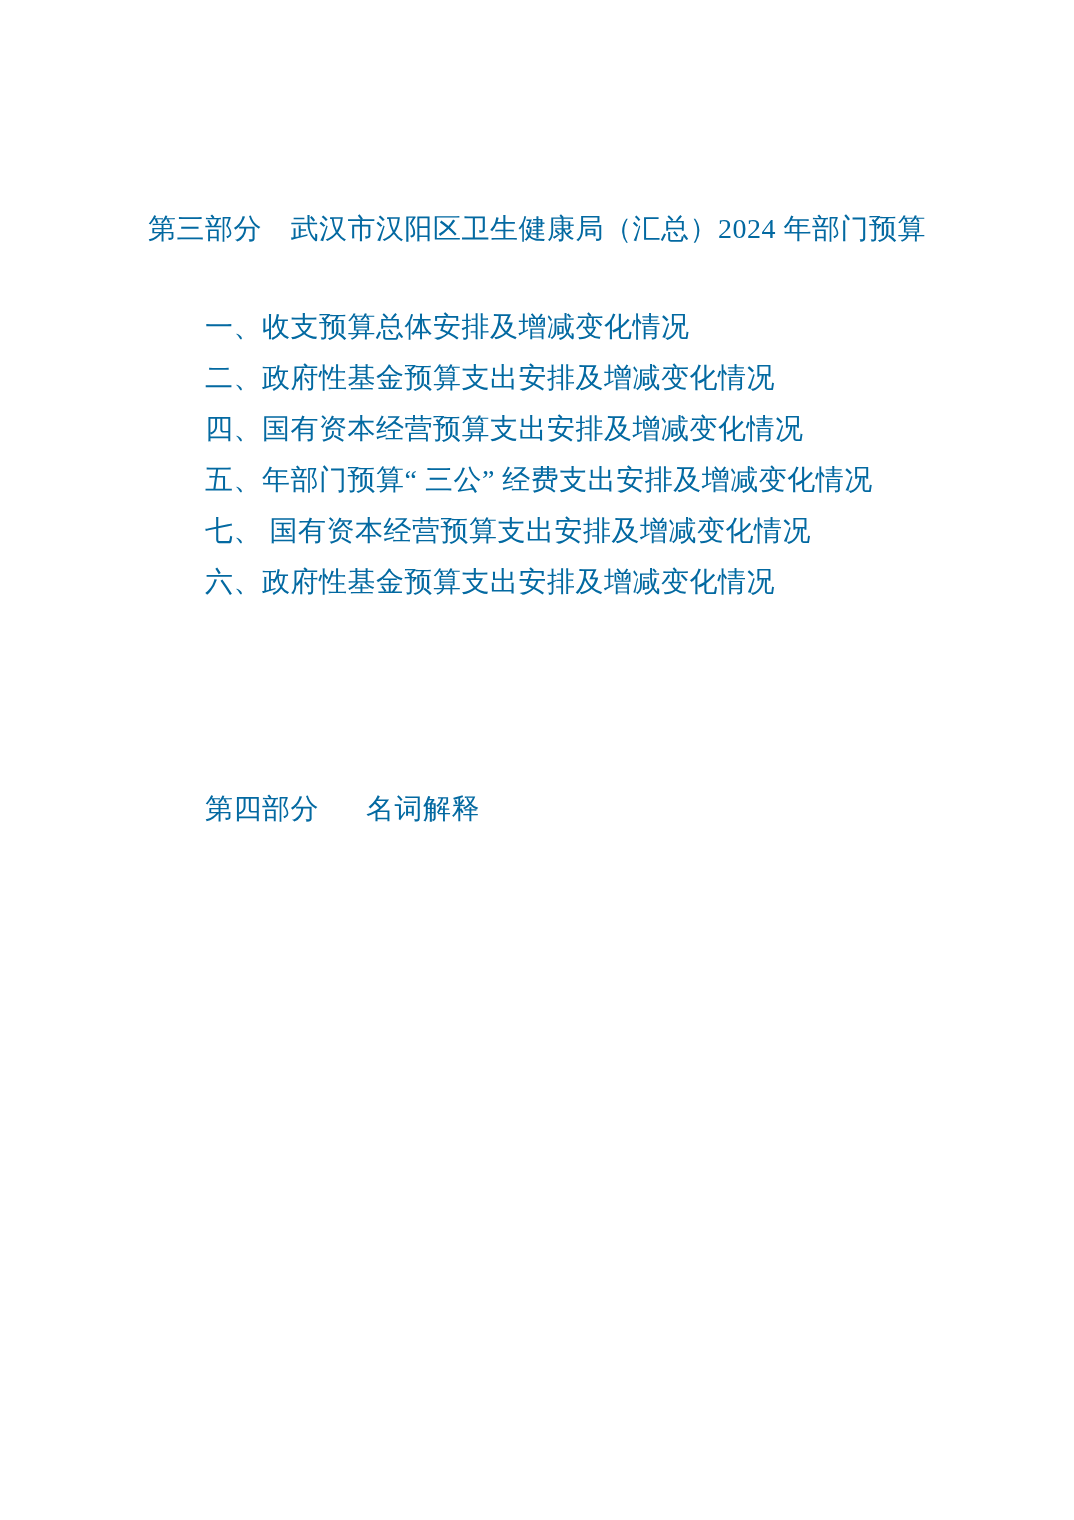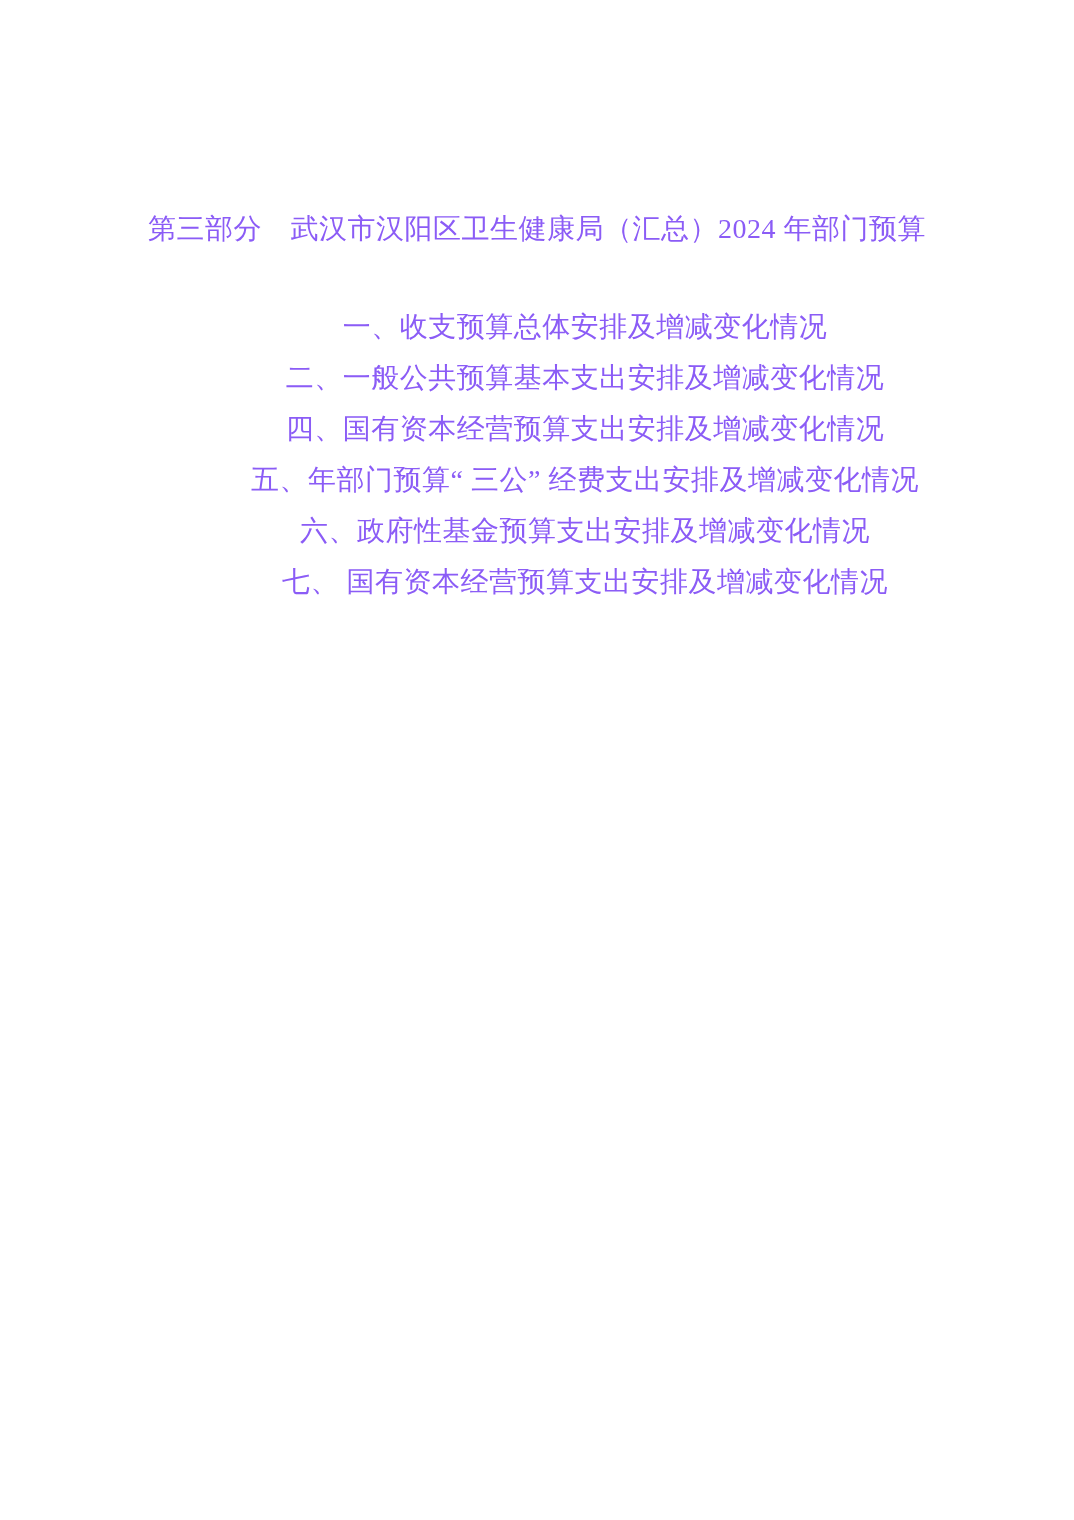--- a/index.html
+++ b/index.html
@@ -7,21 +7,21 @@
     padding: 0;
     background: #e8e8e8;
   }
   .page {
     position: relative;
     width: 1074px;
     height: 1520px;
     margin: 0 auto;
     background: #ffffff;
     font-family: "Liberation Serif", "DejaVu Serif", serif;
-    color: #8b5cf6;
+    color: #0369a1;
     overflow: hidden;
   }
   .heading {
     position: absolute;
     left: 148px;
     top: 203px;
     width: 810px;
     font-size: 28px;
     line-height: 52px;
     letter-spacing: 0.5px;
@@ -36,21 +36,20 @@
     top: 301px;
     width: 760px;
     font-size: 28px;
   }
   .toc-item {
     display: block;
     height: 51px;
     line-height: 51px;
     white-space: nowrap;
     letter-spacing: 0.5px;
-    text-align: center;
   }
   .section4 {
     position: absolute;
     left: 205px;
     top: 783px;
     font-size: 28px;
     line-height: 52px;
     white-space: nowrap;
     letter-spacing: 0.5px;
   }
@@ -62,21 +61,24 @@
 <body>
 
 <div class="page">
 
   <div class="heading">
     <span class="heading-line">第三部分　武汉市汉阳区卫生健康局（汇总）2024 年部门预算</span>
   </div>
 
   <div class="toc">
     <span class="toc-item">一、收支预算总体安排及增减变化情况</span>
-    <span class="toc-item">二、一般公共预算基本支出安排及增减变化情况</span>
+    <span class="toc-item">二、政府性基金预算支出安排及增减变化情况</span>
     <span class="toc-item">四、国有资本经营预算支出安排及增减变化情况</span>
     <span class="toc-item">五、年部门预算“ 三公” 经费支出安排及增减变化情况</span>
+    <span class="toc-item">七、 国有资本经营预算支出安排及增减变化情况</span>
     <span class="toc-item">六、政府性基金预算支出安排及增减变化情况</span>
-    <span class="toc-item">七、 国有资本经营预算支出安排及增减变化情况</span>
   </div>
 
+  <div class="section4">
+    <span>第四部分</span><span class="section4-title">名词解释</span>
+  </div>
 
 </div>
 
 </body></html>

